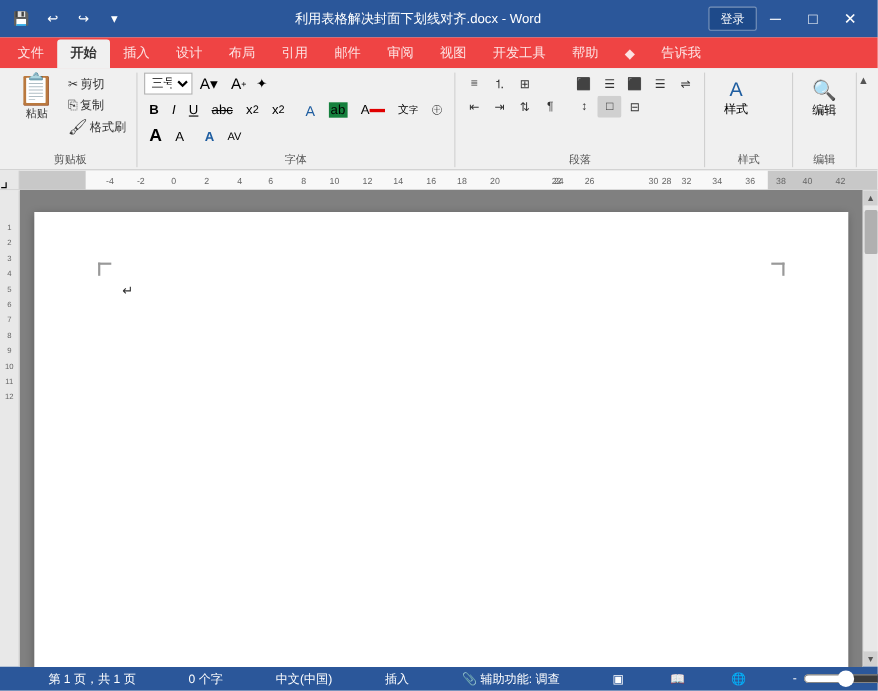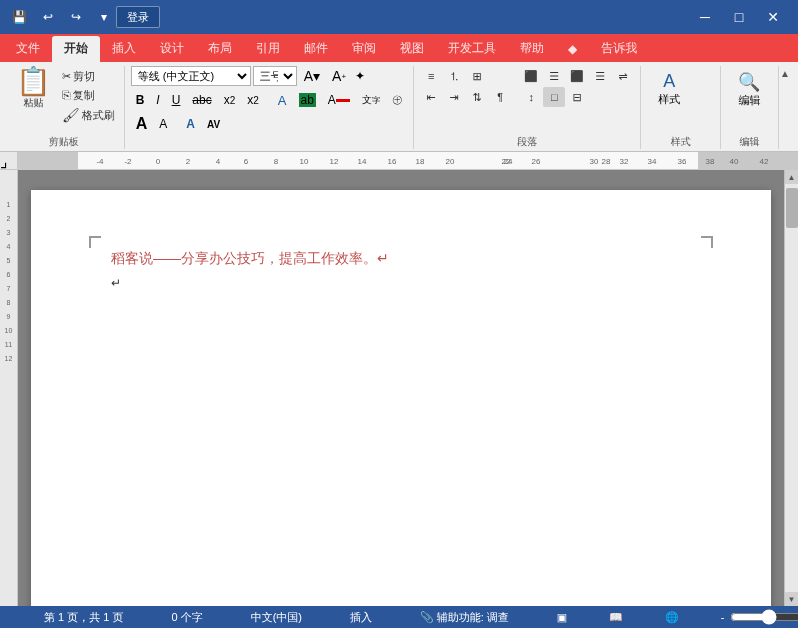--- a/index.html
+++ b/index.html
@@ -269,20 +269,21 @@
 </head>
 <body>
 
 <div id="title-bar">
   <div class="title-icons">
     <div class="title-icon-btn">💾</div>
     <div class="title-icon-btn">↩</div>
     <div class="title-icon-btn">↪</div>
     <div class="title-icon-btn">▾</div>
   </div>
+  <div class="title-center">利用表格解决封面下划线对齐.docx - Word</div>
   <button class="login-btn">登录</button>
   <div class="win-controls">
     <div class="win-btn">─</div>
     <div class="win-btn">□</div>
     <div class="win-btn close">✕</div>
   </div>
 </div>
 
 <div id="tab-bar">
   <div class="tab-item">文件</div>
@@ -323,23 +324,20 @@
         </div>
       </div>
     </div>
     <div class="ribbon-group-label">剪贴板</div>
   </div>
 
   <div class="ribbon-group font-group">
     <div class="ribbon-group-content" style="flex-direction:column; gap:2px;">
 
       <div class="font-row">
-        <select class="font-select">
-          <option>等线 (中文正文)</option>
-        </select>
         <select class="size-select">
           <option>三号</option>
         </select>
         <div class="font-btn" style="font-size:14px;">A▾</div>
         <div class="font-btn" style="font-size:14px; padding-right:1px;">A<sup style="font-size:8px;">+</sup></div>
         <div class="font-btn">✦</div>
       </div>
 
       <div class="font-row">
         <div class="font-btn font-btn-bold">B</div>
@@ -361,23 +359,24 @@
         <div class="font-btn" style="font-size:10px;">㊉</div>
       </div>
 
       <div class="font-row">
         <div class="font-btn" style="font-size:16px; font-weight:bold;">A</div>
         <div class="font-btn" style="font-size:12px;">A</div>
         <div style="width:1px; background:#ccc; margin: 0 2px;"></div>
         <div class="font-btn">
           <span style="font-weight:bold; color:#1e5da0;">A</span>
         </div>
-        <div class="font-btn" style="font-size:10px;font-weight:bold;">AV</div>
-      </div>
-    </div>
+        <div class="font-btn" style="font-size:10px;">AV</div>
+      </div>
+    </div>
+    <div class="ribbon-group-label">字体</div>
   </div>
 
   <div class="ribbon-group para-group">
     <div class="ribbon-group-content" style="flex-direction:column; gap:2px;">
 
       <div class="font-row">
         <div class="icon-grid">
           <div class="icon-row">
             <div class="icon-small-btn">≡</div>
             <div class="icon-small-btn">⒈</div>
@@ -485,21 +484,20 @@
         <div>12</div>
     </div>
   </div>
 
   <div id="doc-area">
     <div id="doc-page">
 
       <div class="corner-mark corner-tl"></div>
       <div class="corner-mark corner-tr"></div>
 
-      <p class="doc-text">稻客说——分享办公技巧，提高工作效率。↵</p>
       <p class="doc-paragraph">↵</p>
     </div>
   </div>
 
   <div id="v-scroll">
     <div class="scroll-btn">▲</div>
     <div class="scroll-track">
       <div class="scroll-thumb"></div>
     </div>
     <div class="scroll-btn">▼</div>

